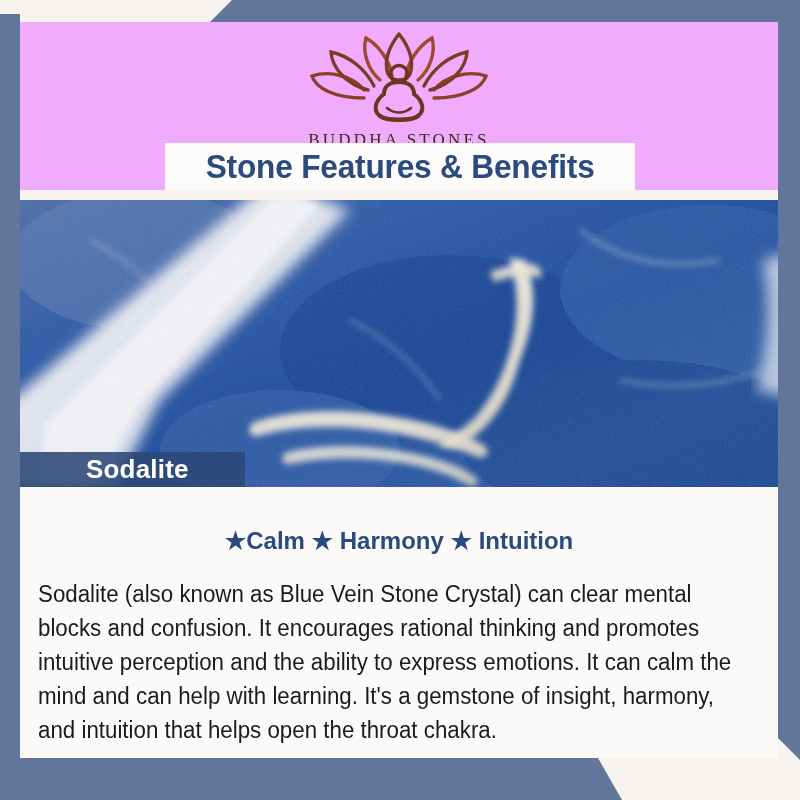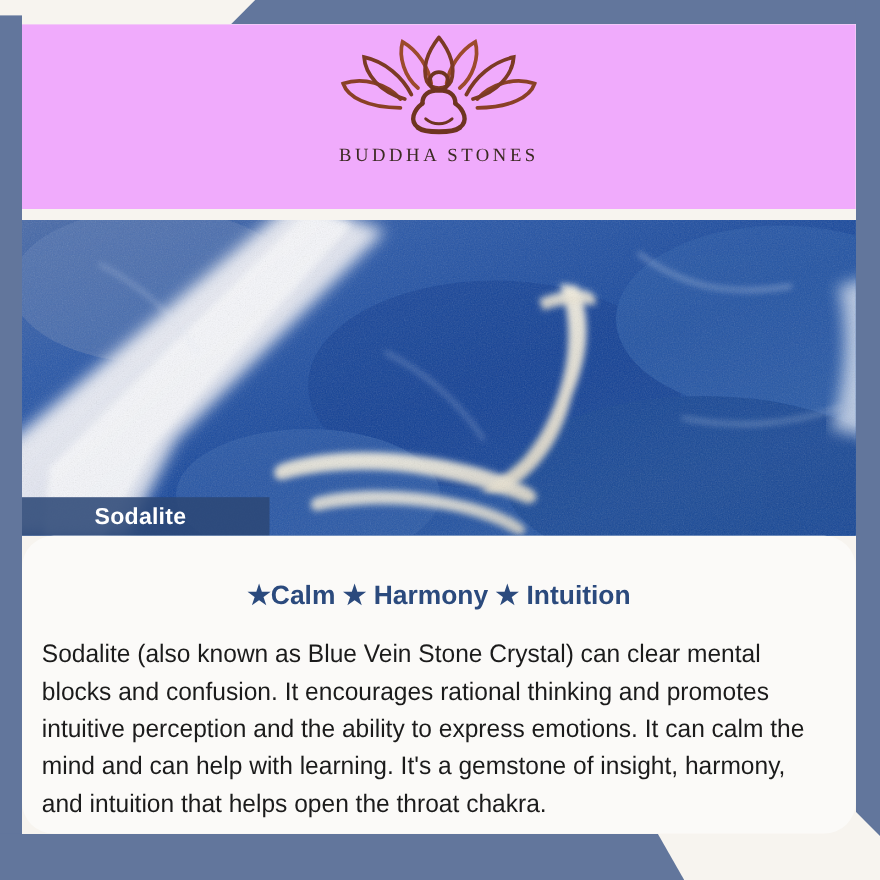--- a/index.html
+++ b/index.html
@@ -137,35 +137,34 @@
     left: 0;
     width: 225px;
     height: 35px;
     background: rgba(44, 72, 118, 0.88);
     display: flex;
     align-items: center;
   }
   .stone-label-text {
     margin-left: 66px;
     font-family: "Liberation Sans Narrow", "Liberation Sans", sans-serif;
-    font-size: 21px;
+    font-size: 26px;
     font-weight: bold;
     color: #ffffff;
     letter-spacing: 0.2px;
   }
 
   
   .body-area {
     position: absolute;
     top: 465px;
     left: 0;
     width: 758px;
     height: 271px;
     background: #fbfaf8;
-    border-radius: 29px;
   }
   .keywords {
     position: absolute;
     top: 40px;
     left: 0;
     width: 758px;
     text-align: center;
     font-family: "Liberation Sans Narrow", "Liberation Sans", sans-serif;
     font-size: 24px;
     font-weight: bold;
@@ -227,20 +226,23 @@
               <path d="M110 66 C 118 72, 122 82, 114 88" stroke="#6e3420" stroke-width="4"></path>
 
               <path d="M76 88 C 82 93, 108 93, 114 88" stroke="#6e3420" stroke-width="4.5"></path>
               <path d="M83 80 C 90 86, 100 86, 107 80" stroke="#6e3420" stroke-width="2.6"></path>
             </g>
           </svg>
         </span>
         <span class="logo-text">BUDDHA STONES</span>
       </div>
 
+      <div class="title-box">
+        <span class="title-text">Stone Features &amp; Benefits</span>
+      </div>
     </div>
 
     <div class="stone">
       <svg width="780" height="287" viewBox="0 0 780 287" preserveAspectRatio="none" xmlns="http://www.w3.org/2000/svg">
         <defs>
           <linearGradient id="blueBase" x1="0" y1="0" x2="1" y2="1">
             <stop offset="0%" stop-color="#4a6ba8"></stop>
             <stop offset="25%" stop-color="#2a58a8"></stop>
             <stop offset="55%" stop-color="#17479b"></stop>
             <stop offset="80%" stop-color="#2757a4"></stop>

